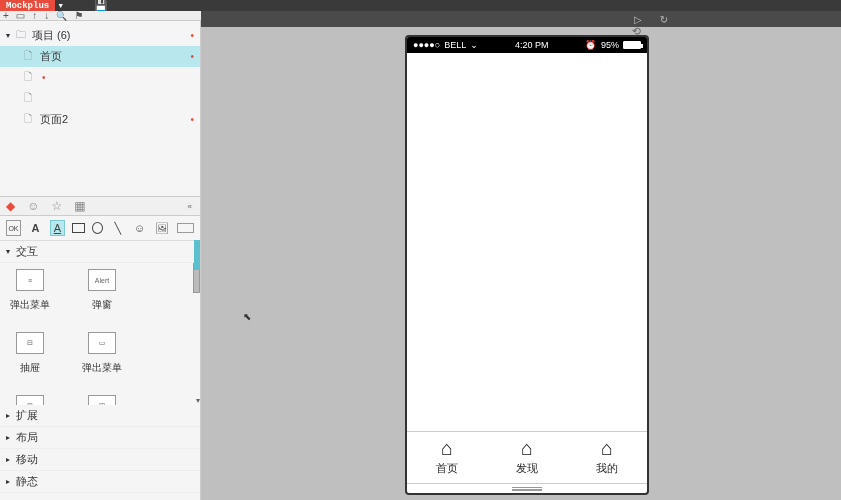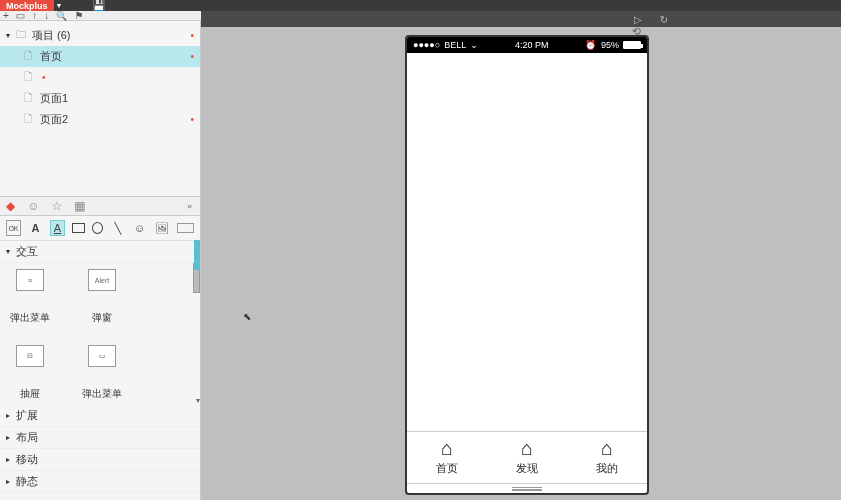--- a/index.html
+++ b/index.html
@@ -1,20 +1,20 @@
 <!DOCTYPE html>
 <html><head>
 <meta charset="utf-8">
 <style>
   * { box-sizing: border-box; margin: 0; padding: 0; font-family: "Microsoft YaHei", Arial, sans-serif; }
   body { width: 841px; height: 500px; background: #555; overflow: hidden; position: relative; }
   
   
   .top-toolbar { height: 11px; background: #3a3a3a; width: 100%; display: flex; align-items: center; }
-  .brand { background: #e74c3c; color: #fff; font-size: 9px; padding: 1px 6px; font-weight: bold; }
+  .brand { background: #e74c3c; color: #fff; font-size: 9px; padding: 1px 6px; font-weight: bold; font-family: Liberation Mono, monospace; }
   .brand-arrow { color: #fff; font-size: 7px; margin-left: 2px; }
   .tb-icon { color: #bbb; font-size: 11px; margin-left: 18px; }
   
   
   .second-toolbar { height: 10px; background: #eee; border-bottom: 1px solid #ccc; display: flex; align-items: center; padding-left: 3px; gap: 7px; position: relative; }
   .st-icon { color: #555; font-size: 10px; cursor: pointer; }
   .st-collapse { position: absolute; right: 10px; top: 0; font-size: 8px; color: #666; background: #ddd; padding: 0 2px; }
   
   
   .left-panel { position: absolute; left: 0; top: 21px; width: 201px; bottom: 0; background: #f5f5f5; border-right: 1px solid #ccc; display: flex; flex-direction: column; }
@@ -46,21 +46,21 @@
   .tool-btn.selected { background: #b8e8ed; border: 1px solid #7bc8d0; }
   .tool-btn.rect { border: 1.5px solid #444; width: 14px; height: 10px; }
   .tool-btn.circle { border: 1.5px solid #444; border-radius: 50%; width: 12px; height: 12px; }
   .tool-btn.line { border: none; }
   
   
   .cat-section { }
   .cat-header { display: flex; align-items: center; font-size: 11px; color: #333; padding: 3px 6px; cursor: pointer; border-bottom: 1px solid #eee; }
   .cat-toggle { width: 10px; font-size: 8px; color: #333; }
   .comp-grid { display: flex; flex-wrap: wrap; padding: 6px 10px; gap: 20px 32px; position: relative; overflow-y: auto; }
-  .comp-item { width: 40px; display: flex; flex-direction: column; align-items: center; gap: 20px; cursor: pointer; }
+  .comp-item { width: 40px; display: flex; flex-direction: column; align-items: center; gap: 7px; cursor: pointer; }
   .comp-visual { width: 28px; height: 22px; border: 1px solid #999; background: #fff; display: flex; align-items: center; justify-content: center; font-size: 7px; color: #666; }
   .comp-label { font-size: 10px; color: #333; white-space: nowrap; }
   .grid-scroll { position: absolute; right: 0; top: 0; width: 7px; height: 30px; background: #bbb; border: 1px solid #999; }
   .grid-scroll-down { position: absolute; right: 0; bottom: 0; font-size: 8px; color: #666; }
   
   
   .canvas-area { position: absolute; left: 201px; top: 11px; right: 0; bottom: 0; background: #bfbfbf; }
   .canvas-toolbar { position: absolute; top: 0; left: 0; right: 0; height: 16px; background: #4a4a4a; display: flex; align-items: center; justify-content: center; gap: 18px; }
   .canvas-tb-icon { color: #bbb; font-size: 10px; }
   
@@ -120,21 +120,20 @@
       <span class="tree-page-icon">🗋</span>
       <span class="tree-label">首页</span>
       <span class="tree-dot">•</span>
     </div>
     <div class="tree-row tree-indent-1">
       <span class="tree-page-icon">🗋</span>
       <span class="tree-dot">•</span>
     </div>
     <div class="tree-row tree-indent-1">
       <span class="tree-page-icon">🗋</span>
-      <span class="tree-label">页面1</span>
     </div>
     <div class="tree-row tree-indent-1">
       <span class="tree-page-icon">🗋</span>
       <span class="tree-label">页面2</span>
       <span class="tree-dot">•</span>
     </div>
   </div>
 
   <div class="comp-header">
     <span class="comp-header-icon">◆</span>

